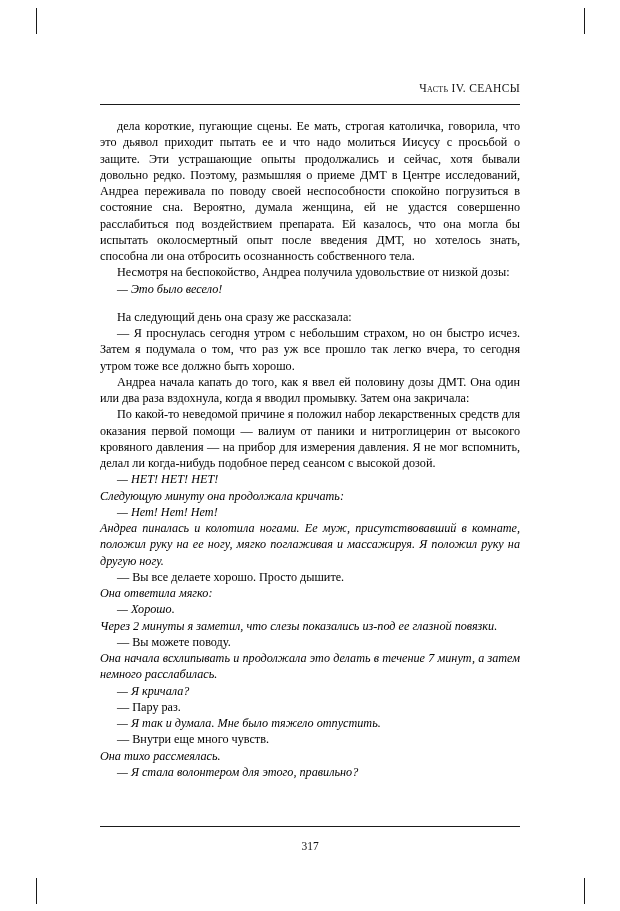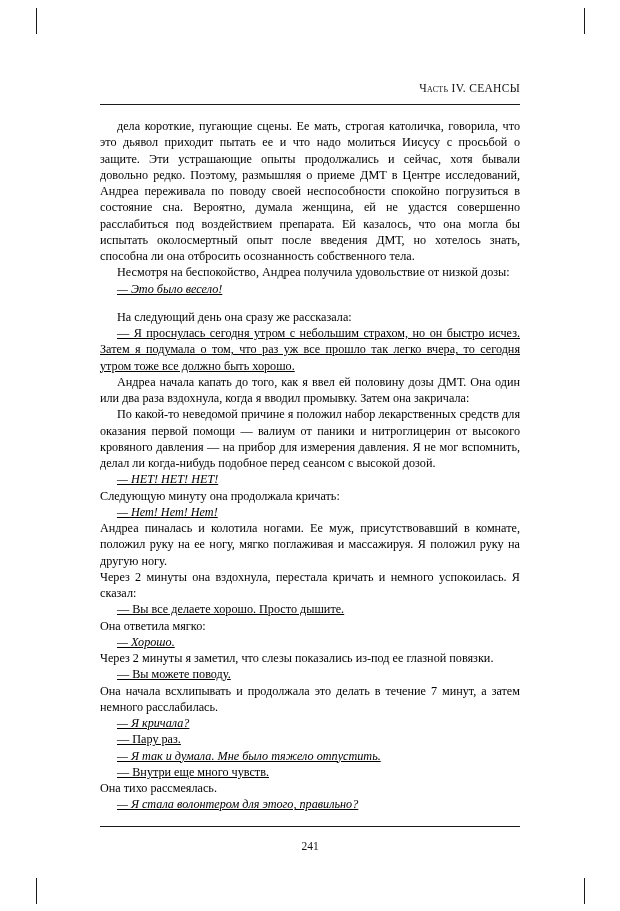--- a/index.html
+++ b/index.html
@@ -66,24 +66,24 @@
     hyphens: manual;
     color: #000;
   }
 
   .body-col p {
     margin: 0;
     text-indent: 17px;
   }
   .body-col p.noindent {
     text-indent: 0;
+    font-style: italic;
   }
   .body-col p.dialogue {
     text-indent: 17px;
-    text-decoration: underline;
   }
   .body-col p.gap {
     margin-top: 12px;
   }
   .body-col em {
     font-style: italic;
   }
 
   .foot-rule {
     position: absolute;
@@ -122,31 +122,30 @@
     <p>Несмотря на беспокойство, Андреа получила удовольствие от низкой дозы:</p>
     <p class="dialogue"><em>— Это было весело!</em></p>
     <p class="gap">На следующий день она сразу же рассказала:</p>
     <p class="dialogue">— Я проснулась сегодня утром с небольшим страхом, но он быстро исчез. Затем я подумала о том, что раз уж все прошло так легко вчера, то сегодня утром тоже все должно быть хорошо.</p>
     <p>Андреа начала капать до того, как я ввел ей половину дозы ДМТ. Она один или два раза вздохнула, когда я вводил промывку. Затем она закричала:</p>
     <p>По какой-то неведомой причине я положил набор лекарственных средств для оказания первой помощи — валиум от паники и нитроглицерин от высокого кровяного давления — на прибор для измерения давления. Я не мог вспомнить, делал ли когда-нибудь подобное перед сеансом с высокой дозой.</p>
     <p class="dialogue"><em>— НЕТ! НЕТ! НЕТ!</em></p>
     <p class="noindent">Следующую минуту она продолжала кричать:</p>
     <p class="dialogue"><em>— Нет! Нет! Нет!</em></p>
     <p class="noindent">Андреа пиналась и колотила ногами. Ее муж, присутствовавший в комнате, положил руку на ее ногу, мягко поглаживая и массажируя. Я положил руку на другую ногу.</p>
-    <p class="noindent">Через 2 минуты она вздохнула, перестала кричать и немного успокоилась. Я сказал:</p>
     <p class="dialogue">— Вы все делаете хорошо. Просто дышите.</p>
     <p class="noindent">Она ответила мягко:</p>
     <p class="dialogue"><em>— Хорошо.</em></p>
     <p class="noindent">Через 2 минуты я заметил, что слезы показались из-под ее глазной повязки.</p>
     <p class="dialogue">— Вы можете поводу.</p>
     <p class="noindent">Она начала всхлипывать и продолжала это делать в течение 7 минут, а затем немного расслабилась.</p>
     <p class="dialogue"><em>— Я кричала?</em></p>
     <p class="dialogue">— Пару раз.</p>
     <p class="dialogue"><em>— Я так и думала. Мне было тяжело отпустить.</em></p>
     <p class="dialogue">— Внутри еще много чувств.</p>
     <p class="noindent">Она тихо рассмеялась.</p>
     <p class="dialogue"><em>— Я стала волонтером для этого, правильно?</em></p>
   </div>
 
   <div class="foot-rule"></div>
-  <div class="folio">241</div>
+  <div class="folio">317</div>
 
 </div>
 
 </body></html>

